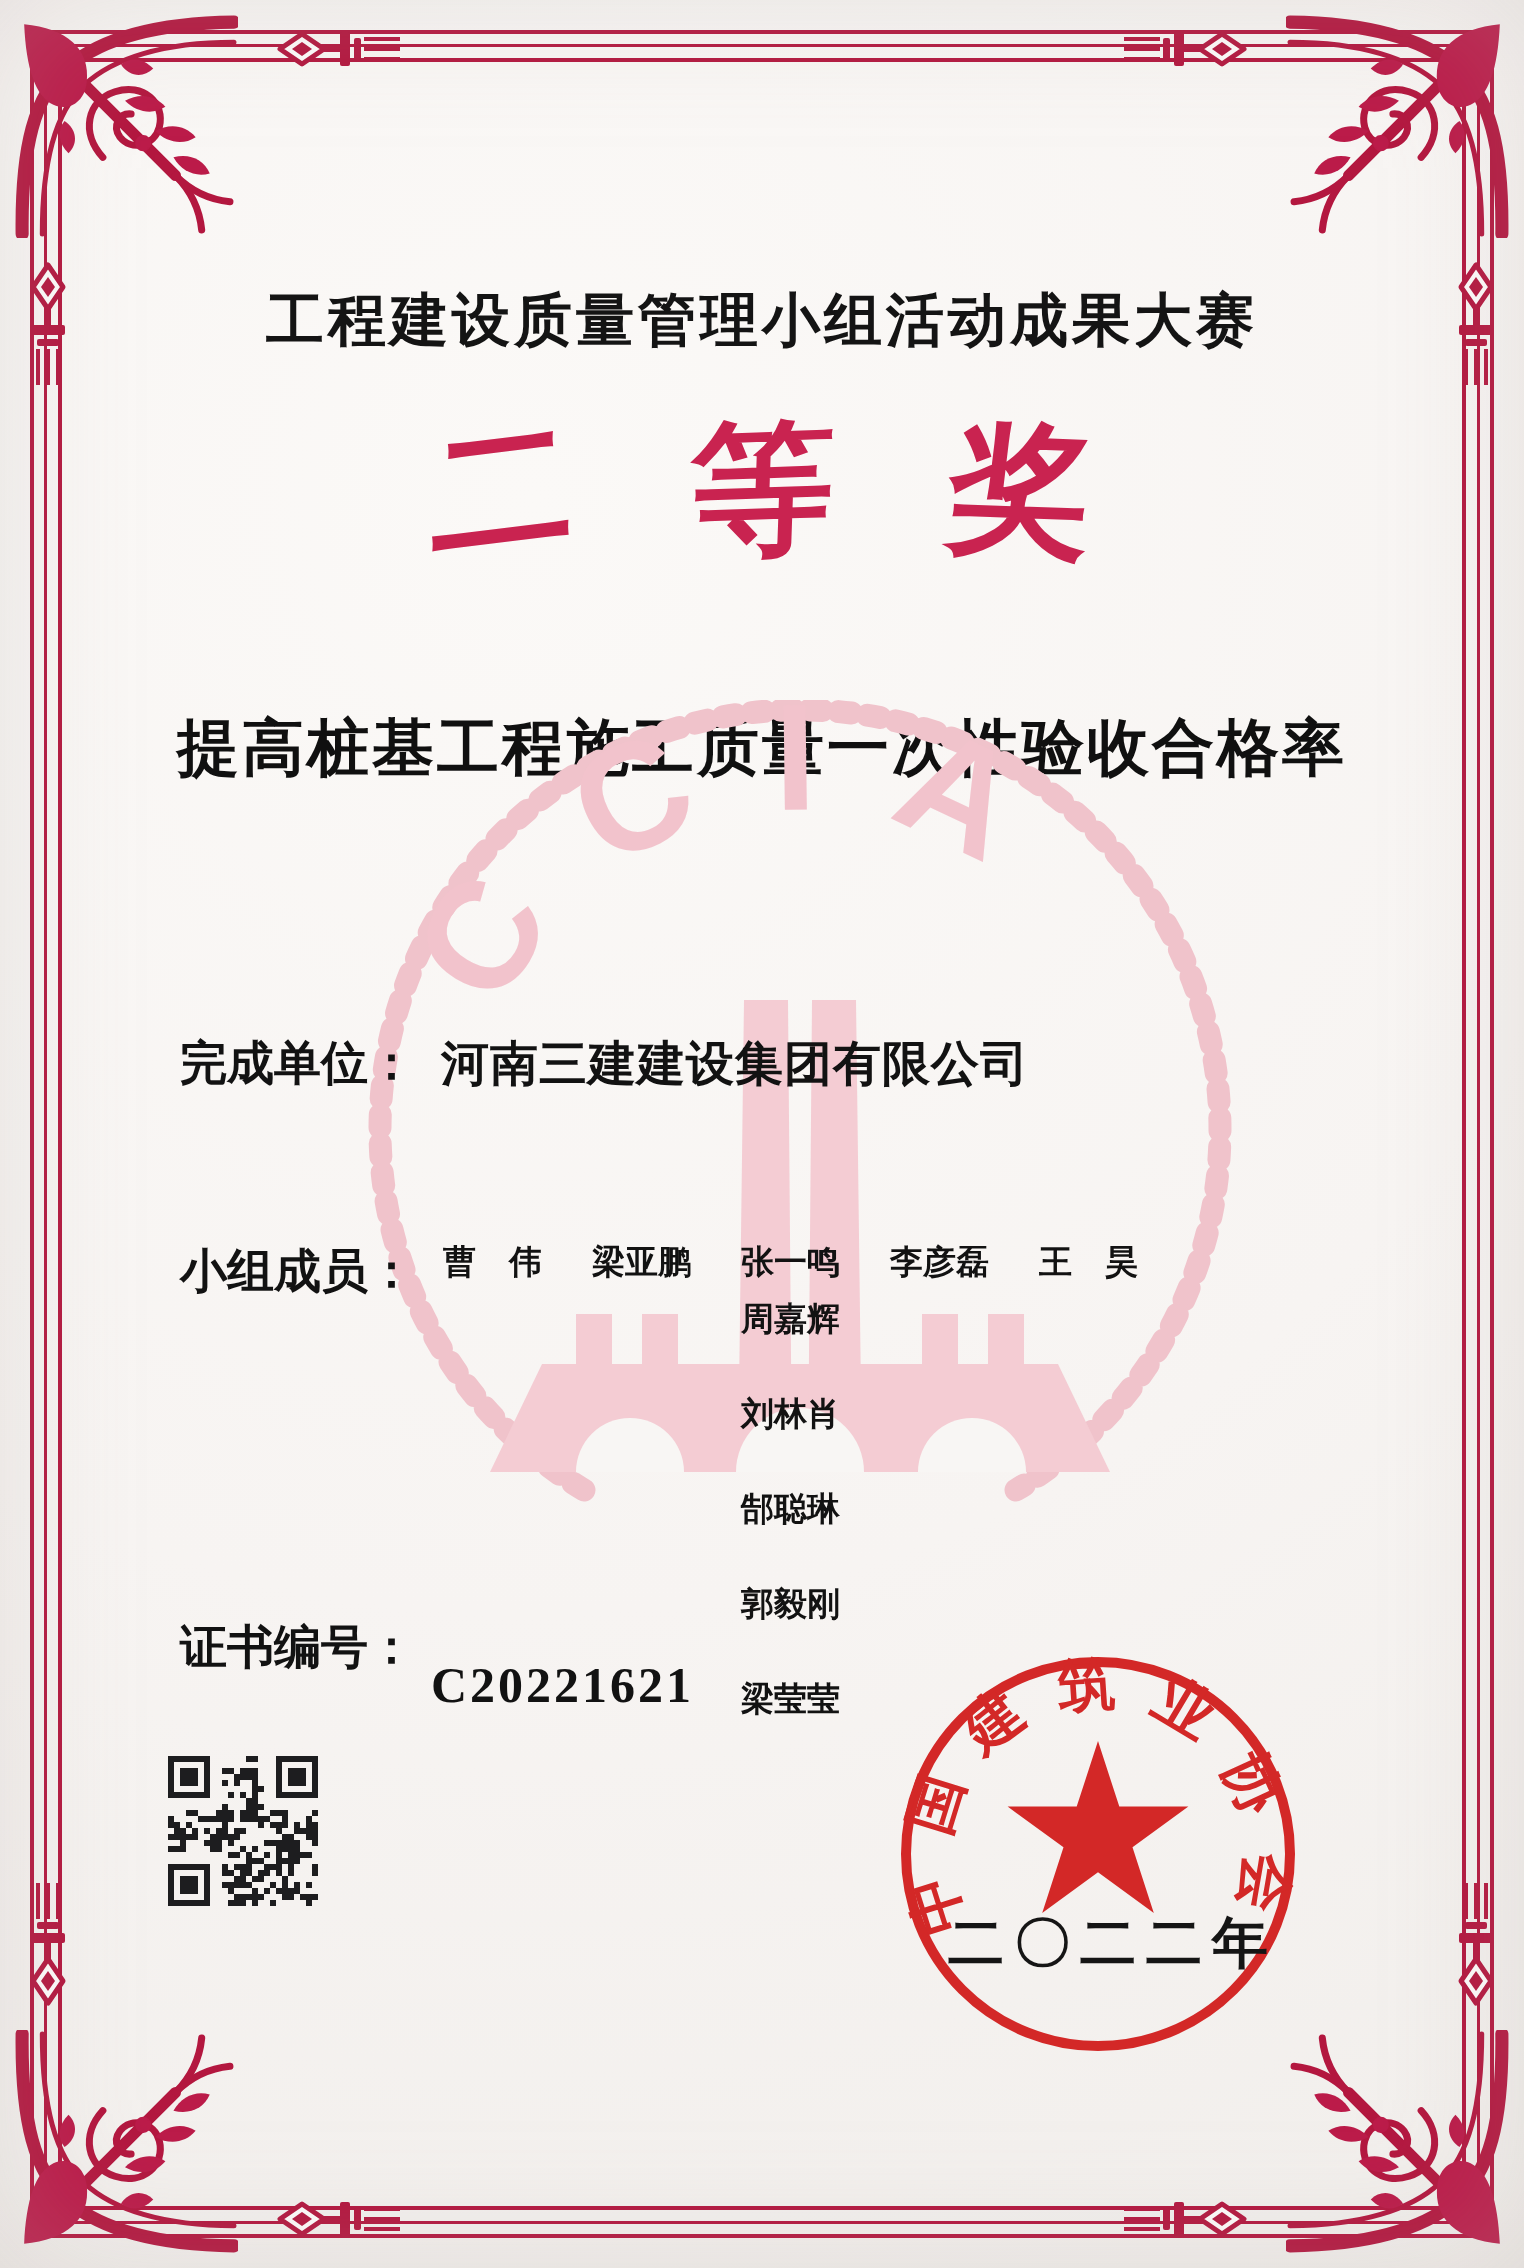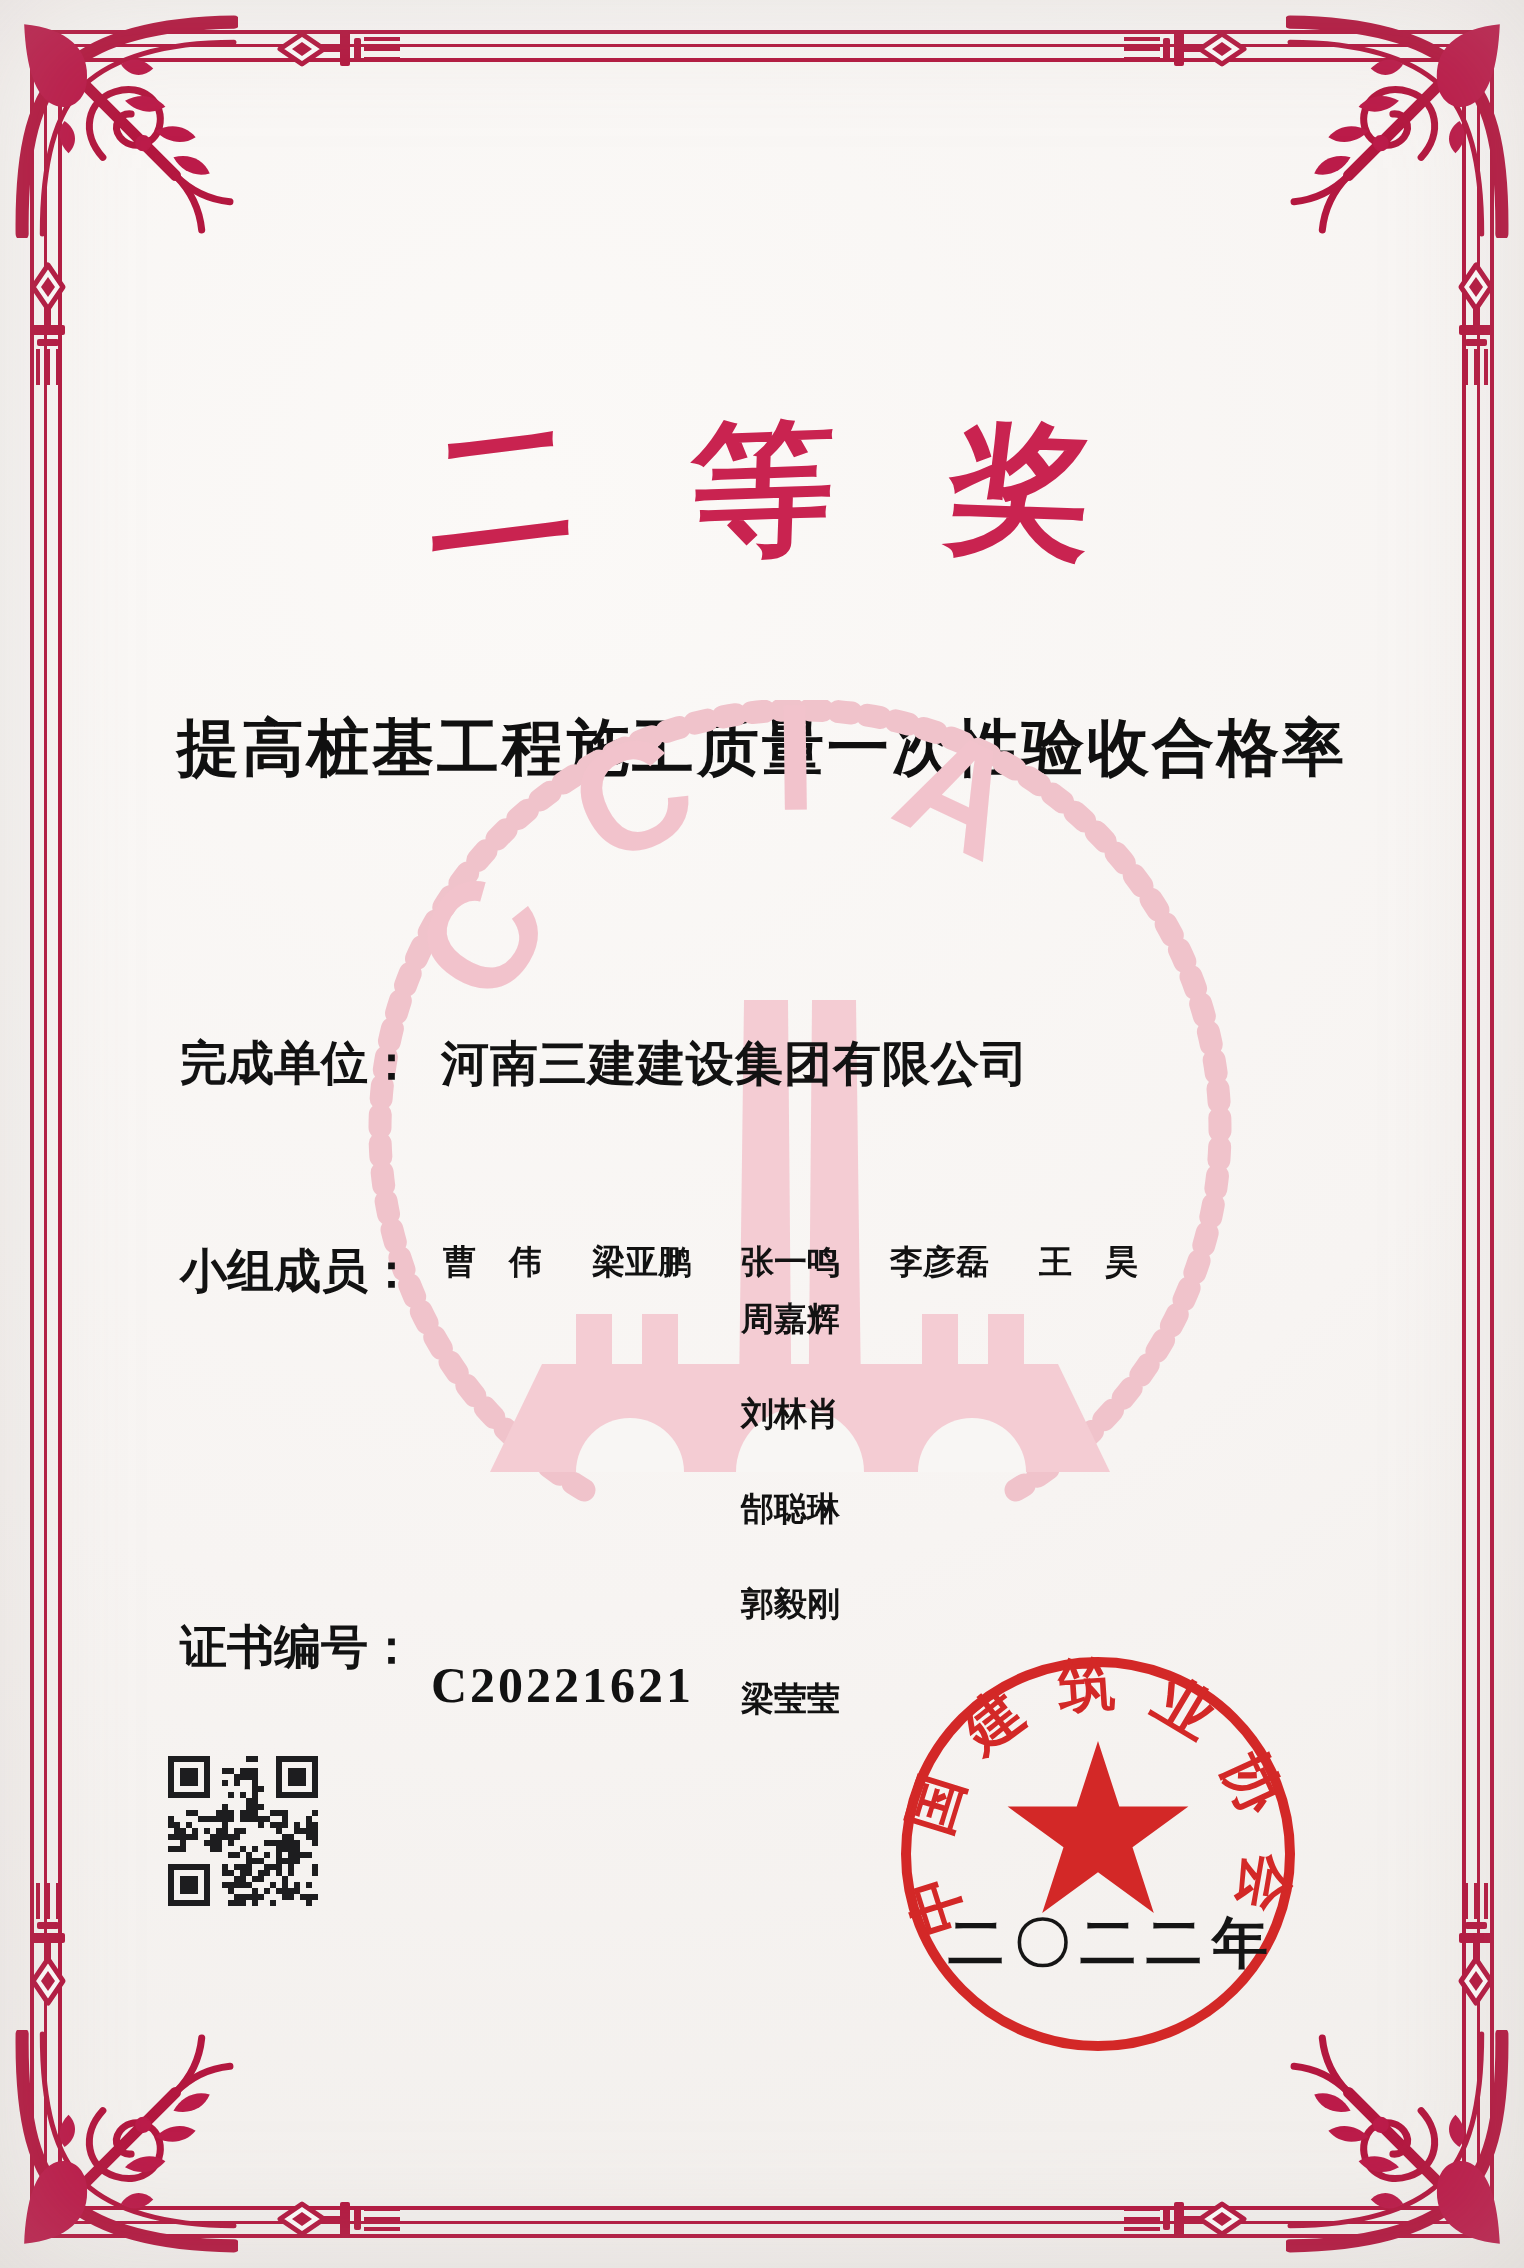--- a/index.html
+++ b/index.html
@@ -213,20 +213,21 @@
         <path d="M478 772 L482 300 H526 L532 772 Z"></path>
       </g>
       <g fill="#f8f6f4">
         <path d="M246 772 a 54 54 0 0 1 108 0 Z"></path>
         <path d="M406 772 a 64 64 0 0 1 128 0 Z"></path>
         <path d="M588 772 a 54 54 0 0 1 108 0 Z"></path>
       </g>
     </svg>
   </div>
 
+  <div class="comp-title">工程建设质量管理小组活动成果大赛</div>
 
   <div class="award">
     <span>二</span>
     <span>等</span>
     <span>奖</span>
   </div>
 
   <div class="thesis">提高桩基工程施工质量一次性验收合格率</div>
 
   <div class="line l-unit">

